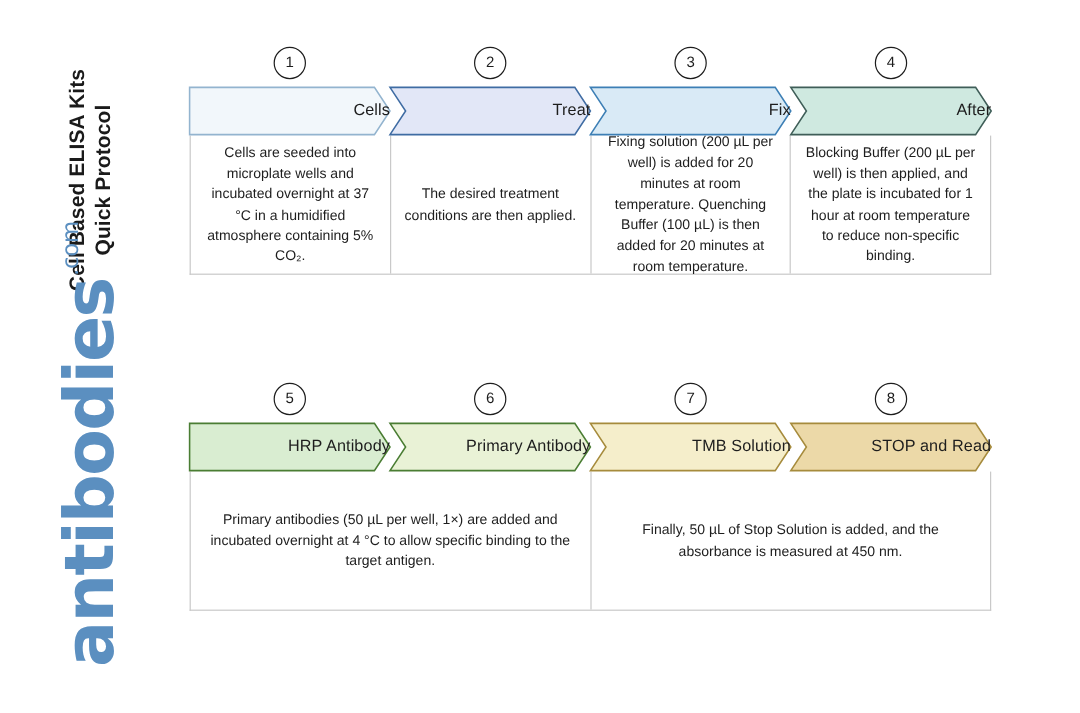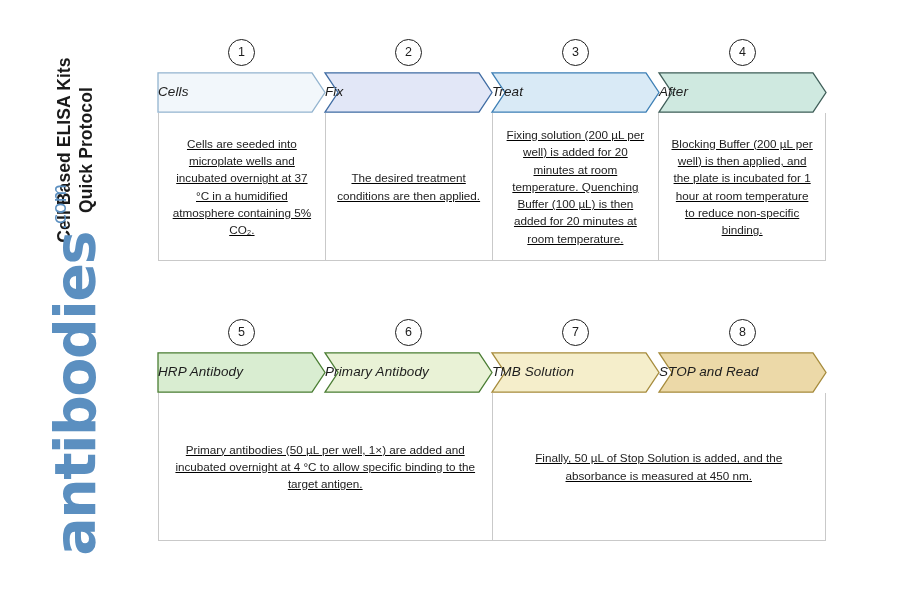--- a/index.html
+++ b/index.html
@@ -125,41 +125,39 @@
   .banner-labels {
     position: absolute;
     left: 0; top: 0; right: 0; bottom: 0;
     display: flex;
     pointer-events: none;
   }
   .banner-label-cell {
     flex: 1 1 0;
     display: flex;
     align-items: center;
-    justify-content: flex-start;
-    font-style: italic;
+    justify-content: flex-end;
   }
   .banner-label {
     font-size: 13.5px;
     color: #1d1d1d;
     text-align: center;
     line-height: 1.1;
     letter-spacing: 0.1px;
   }
 
   
   .body-boxes {
     display: flex;
     width: 100%;
-    height: 148px;
+    height: 116px;
     border: 1px solid #c9c9c9;
     border-top: none;
     box-sizing: border-box;
     background: #ffffff;
-    text-decoration: underline;
   }
   .body-cell {
     flex: 1 1 0;
     border-right: 1px solid #c9c9c9;
     box-sizing: border-box;
     display: flex;
     align-items: center;
     justify-content: center;
     padding: 6px 11px;
   }
@@ -208,24 +206,24 @@
         <polygon points="0.00,0.80 154.00,0.80 167.00,20.50 154.00,40.20 0.00,40.20" fill="#f2f7fb" stroke="#93b4cf" stroke-width="1.3" stroke-linejoin="miter" vector-effect="non-scaling-stroke"></polygon>
         <polygon points="167.00,0.80 321.00,0.80 334.00,20.50 321.00,40.20 167.00,40.20 180.00,20.50" fill="#e2e7f7" stroke="#3f6ca3" stroke-width="1.3" stroke-linejoin="miter" vector-effect="non-scaling-stroke"></polygon>
         <polygon points="334.00,0.80 488.00,0.80 501.00,20.50 488.00,40.20 334.00,40.20 347.00,20.50" fill="#d9eaf6" stroke="#3d7fb5" stroke-width="1.3" stroke-linejoin="miter" vector-effect="non-scaling-stroke"></polygon>
         <polygon points="501.00,0.80 655.00,0.80 668.00,20.50 655.00,40.20 501.00,40.20 514.00,20.50" fill="#cfe9e0" stroke="#3f5e58" stroke-width="1.3" stroke-linejoin="miter" vector-effect="non-scaling-stroke"></polygon>
       </svg>
     <div class="banner-labels">
         <div class="banner-label-cell">
           <div class="banner-label">Cells</div>
         </div>
         <div class="banner-label-cell">
+          <div class="banner-label">Treat</div>
+        </div>
+        <div class="banner-label-cell">
           <div class="banner-label">Fix</div>
-        </div>
-        <div class="banner-label-cell">
-          <div class="banner-label">Treat</div>
         </div>
         <div class="banner-label-cell">
           <div class="banner-label">After</div>
         </div>
       </div>
   </div>
   <div class="body-boxes">
       <div class="body-cell">
         <div class="body-text">Cells are seeded into microplate wells and incubated overnight at 37 °C in a humidified atmosphere containing 5% CO₂.</div>
       </div>

